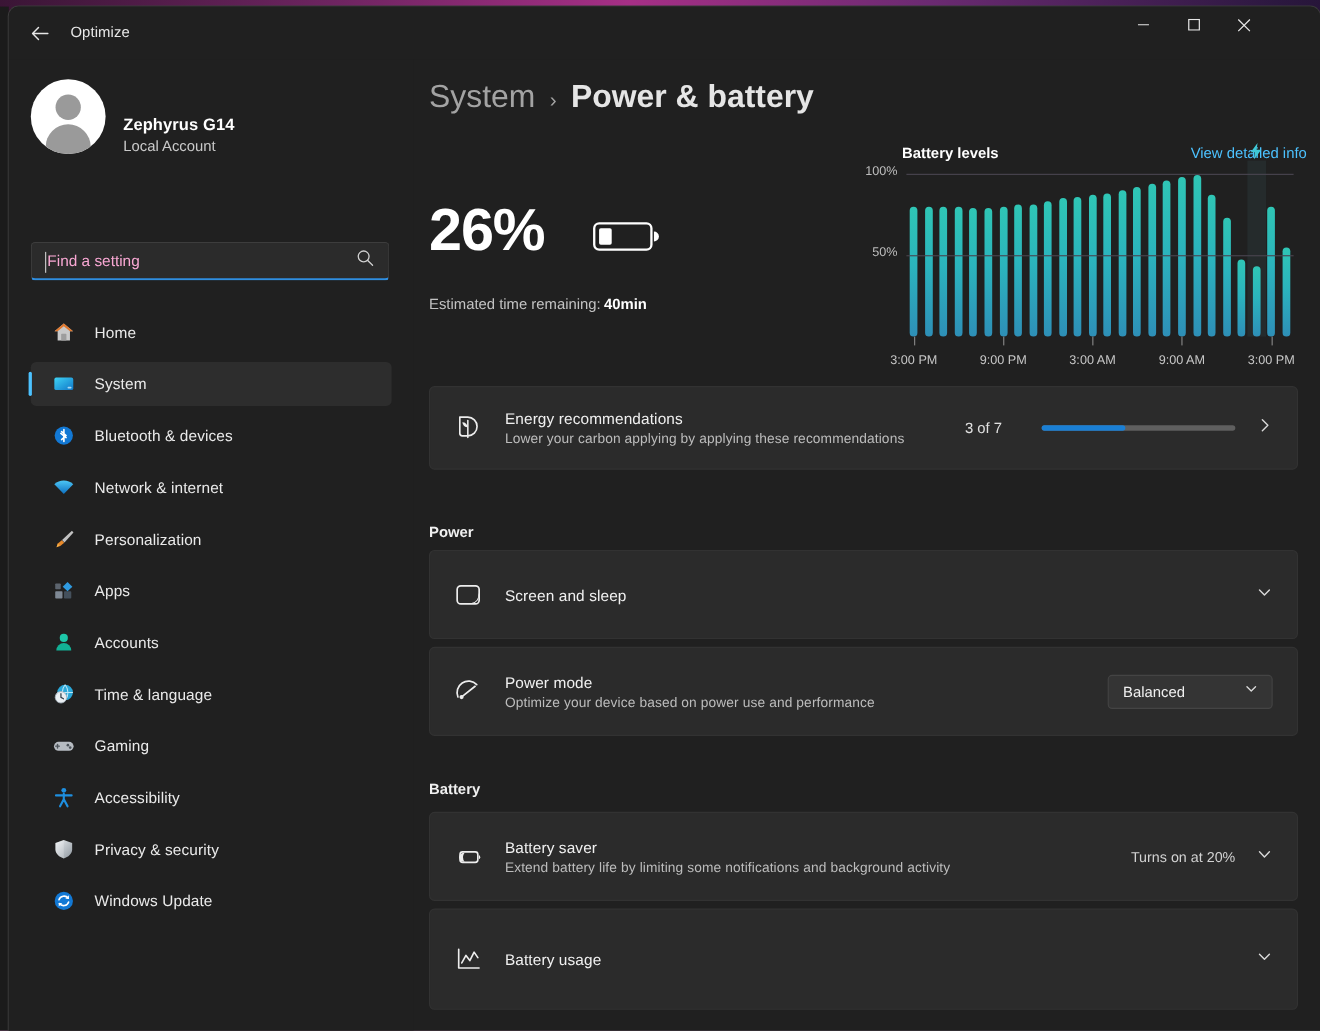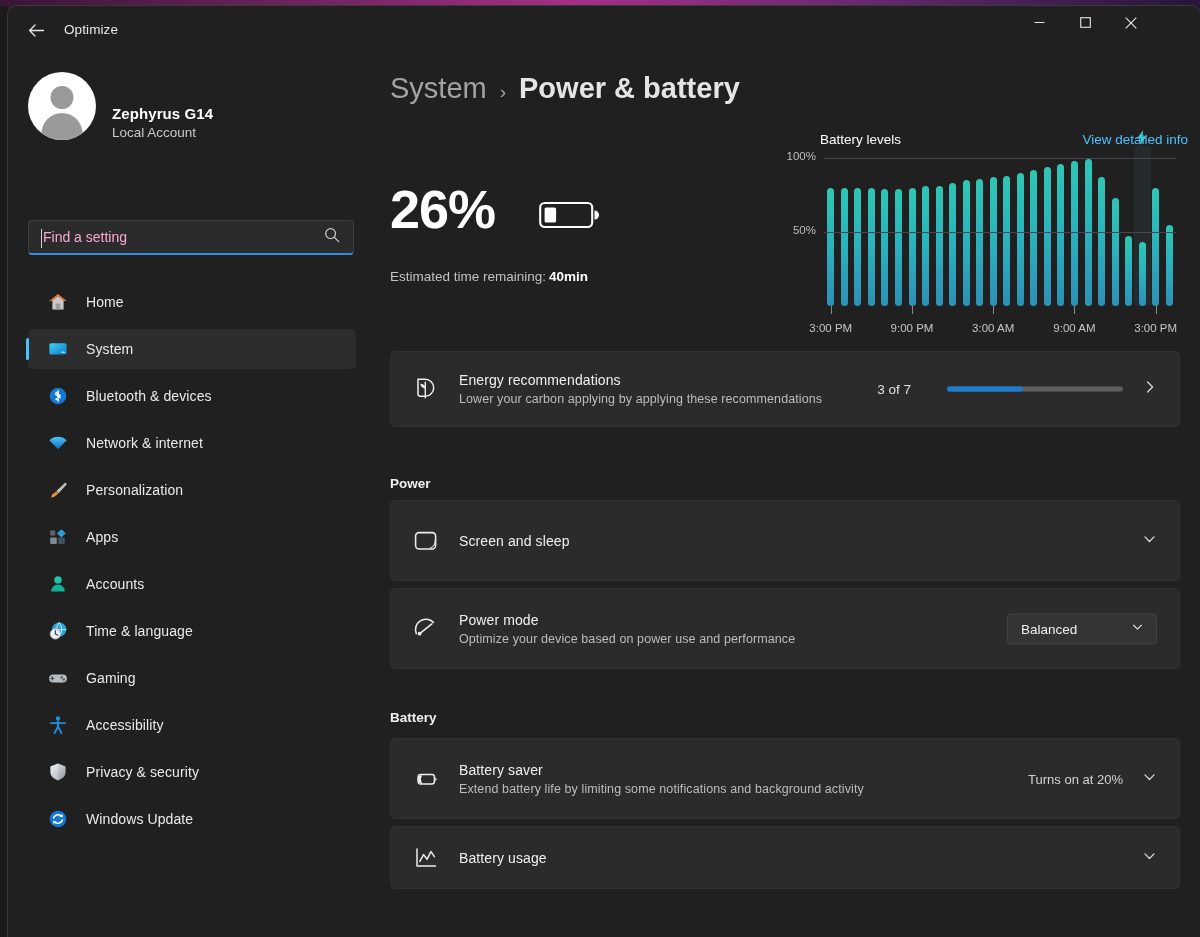--- a/index.html
+++ b/index.html
@@ -98,21 +98,21 @@
   #crumb .sep { font-size:19px; color:#a3a3a3; }
   #crumb .c2 { font-size:29px; color:#e5e5e5; font-weight:600;text-align:center; }
 
   #pct { position:absolute; left:14px; top:124px; font-size:54px; font-weight:600; color:#fff; letter-spacing:-1px; }
   #batico { position:absolute; left:163px; top:142px; }
   #estline { position:absolute; left:14px; top:215px; font-size:13.5px; color:#c2c2c2; }
   #estline b { color:#fff; font-weight:700; margin-left:3px; }
 
   
   #chartwrap { position:absolute; left:400px; top:78px; width:412px; height:212px; }
-  #chartTitle { position:absolute; left:8px; top:0; font-size:13.5px; font-weight:400; color:#fff;padding-left:36px; }
+  #chartTitle { position:absolute; left:8px; top:0; font-size:13.5px; font-weight:700; color:#fff;padding-left:36px; }
   #chartLink { position:absolute; right:0; top:0; font-size:13.5px; color:#4cc2ff; cursor:pointer; }
   .gridlbl { position:absolute; font-size:11.5px; color:#bdbdbd; text-align:right; width:40px; }
   .gridline { position:absolute; height:1px; background:#4a4550; }
   #plot { position:absolute; left:48px; top:26px; width:352px; height:148px; }
   .bar {
     position:absolute; bottom:0; width:7px; border-radius:4px;
     background:linear-gradient(180deg,#2fc6b5 0%,#2bb4bd 45%,#2e8fb7 100%);
   }
   #chgband { position:absolute; width:17px; top:-12px; bottom:0; background:rgba(120,200,210,.07); }
   #bolt { position:absolute; top:-28px; }
@@ -493,21 +493,21 @@
         <div class="csub">Extend battery life by limiting some notifications and background activity</div>
       </div>
       <div id="bsVal">Turns on at 20%</div>
       <div class="chev">
         <svg width="15" height="15" viewBox="0 0 15 15">
           <path d="M3 5.4 L7.5 10 L12 5.4" fill="none" stroke="#d8d8d8" stroke-width="1.3" stroke-linecap="round" stroke-linejoin="round"></path>
         </svg>
       </div>
     </div>
 
-    <div class="card click" style="top:772px; height:63px;">
+    <div class="card click" style="top:772px; height:92px;">
       <div class="cico">
         <svg width="26" height="26" viewBox="0 0 26 26">
           <path d="M4 4 V21 H22.5" fill="none" stroke="#ededed" stroke-width="1.5" stroke-linecap="round" stroke-linejoin="round"></path>
           <path d="M6.8 16.4 L10.6 9.6 L14.1 14.2 L18 6.6 L21.4 11.6" fill="none" stroke="#ededed" stroke-width="1.5" stroke-linecap="round" stroke-linejoin="round"></path>
         </svg>
       </div>
       <div class="ctxt">
         <div class="ctitle">Battery usage</div>
       </div>
       <div class="chev">

